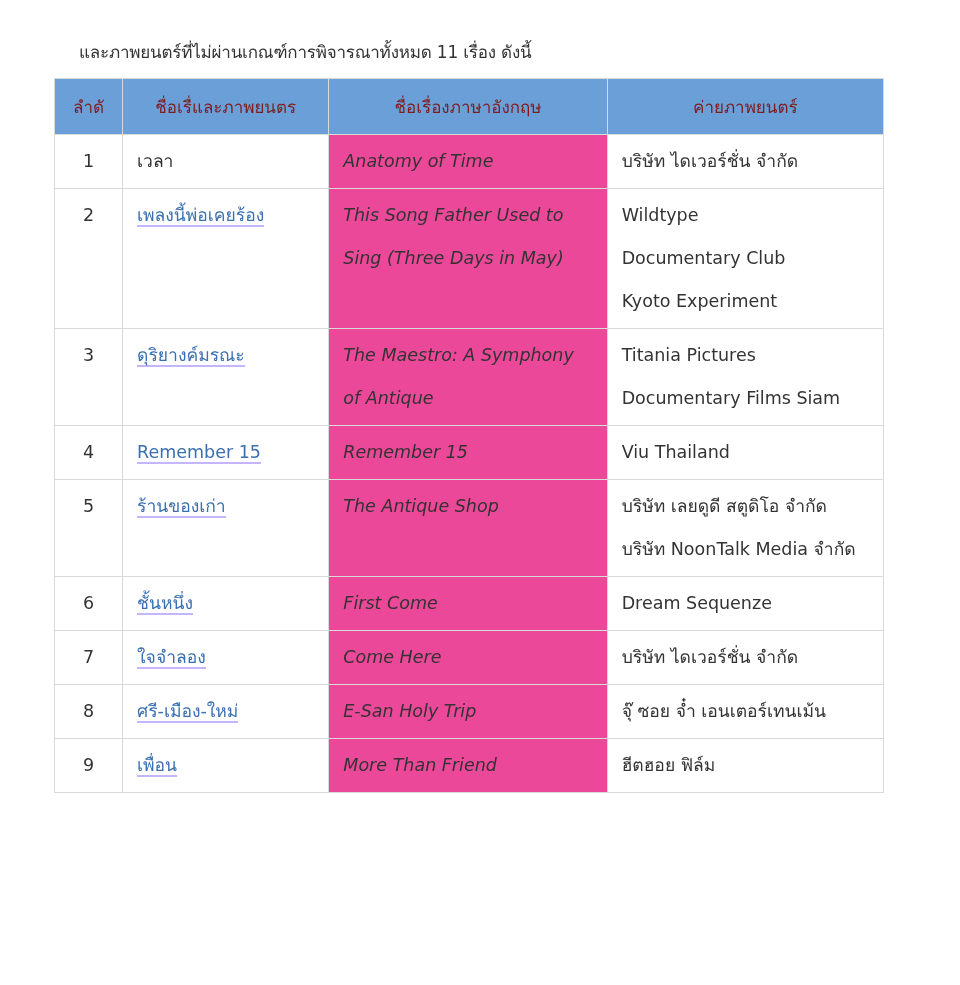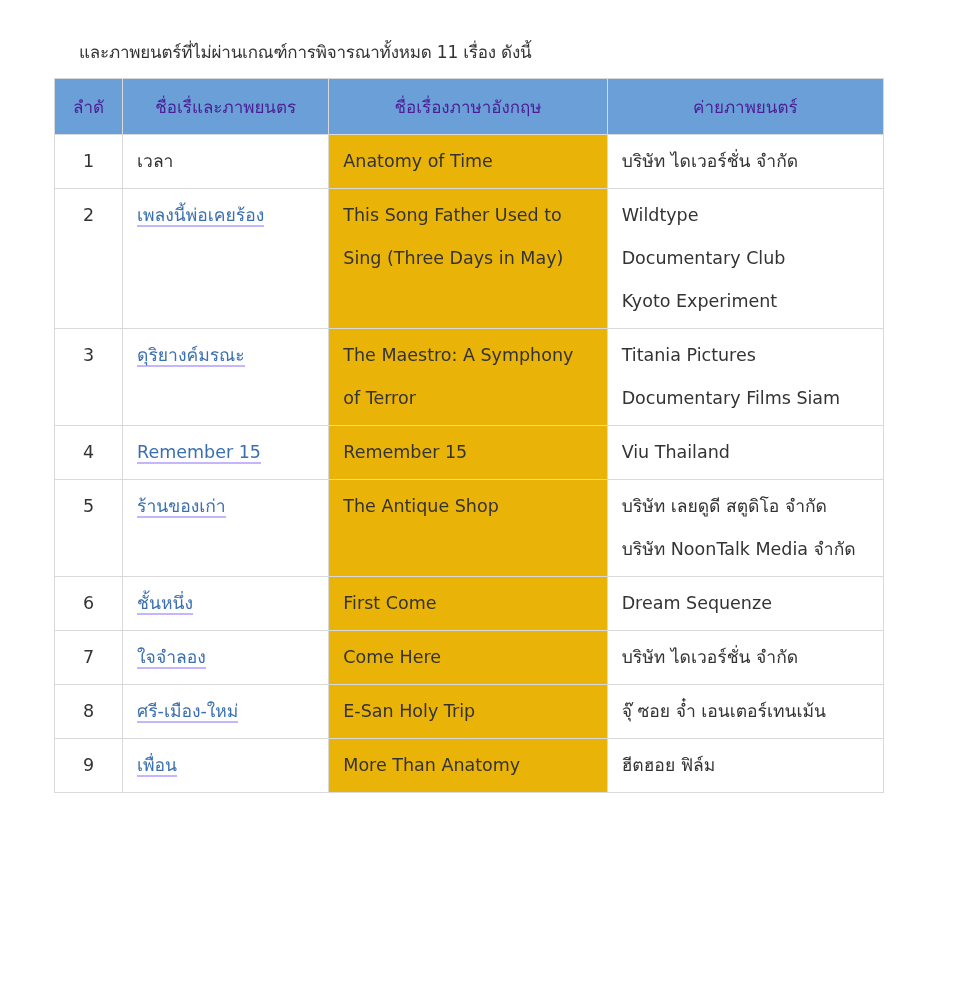--- a/index.html
+++ b/index.html
@@ -2,26 +2,26 @@
 <html><head>
 <meta charset="utf-8">
 <style>
   html, body { margin:0; padding:0; background:#ffffff; }
   body { width:960px; height:985px; position:relative; overflow:hidden;
          font-family:"DejaVu Sans","Liberation Sans",sans-serif; color:#333; }
   .intro { position:absolute; left:54px; top:38px; font-size:17px; color:#333; letter-spacing:-0.2px;margin-left:25px; }
   table { position:absolute; left:54px; top:78px; width:830px; border-collapse:collapse;
           font-size:17.5px; }
   th, td { border:1px solid #d9d9d9; }
-  th { background:#6a9fd8; color:#4c1d95; font-weight:normal; height:53px; text-align:center;
+  th { background:#6a9fd8; color:#7f1d1d; font-weight:normal; height:53px; text-align:center;
        font-size:17px; }
   td { vertical-align:top; padding:12px 14px 10px 14px; line-height:43px; }
   td { padding-top:5px; padding-bottom:5px; }
   td.num { text-align:center; width:40px; padding-left:6px; padding-right:6px; }
-  td.en { background:#eab308; }
+  td.en { background:#ec4899;font-style:italic; }
   .col-num { width:68px; }
   .col-th { width:206px; }
   .col-en { width:278px; }
   .col-co { width:276px; }
   a.link { color:#3a6fb0; text-decoration:none; border-bottom:2px solid #c4b5fd; line-height:1.2; display:inline; }
   .line { display:block; }
   .line-th { display:block; }
 </style>
 </head>
 <body>
@@ -71,21 +71,21 @@
           <span class="line">Kyoto Experiment</span>
         </td>
       </tr>
       <tr>
         <td class="num">3</td>
         <td>
           <span class="line-th"><a class="link">ดุริยางค์มรณะ</a></span>
         </td>
         <td class="en">
           <span class="line">The Maestro: A Symphony</span>
-          <span class="line">of Terror</span>
+          <span class="line">of Antique</span>
         </td>
         <td>
           <span class="line">Titania Pictures</span>
           <span class="line">Documentary Films Siam</span>
         </td>
       </tr>
       <tr>
         <td class="num">4</td>
         <td>
           <span class="line-th"><a class="link">Remember 15</a></span>
@@ -145,20 +145,20 @@
         <td>
           <span class="line">จุ๊ ซอย จ๋ำ เอนเตอร์เทนเม้น</span>
         </td>
       </tr>
       <tr>
         <td class="num">9</td>
         <td>
           <span class="line-th"><a class="link">เพื่อน</a></span>
         </td>
         <td class="en">
-          <span class="line">More Than Anatomy</span>
+          <span class="line">More Than Friend</span>
         </td>
         <td>
           <span class="line">ฮีตฮอย ฟิล์ม</span>
         </td>
       </tr>
     </tbody>
 </table>
 
 </body></html>

